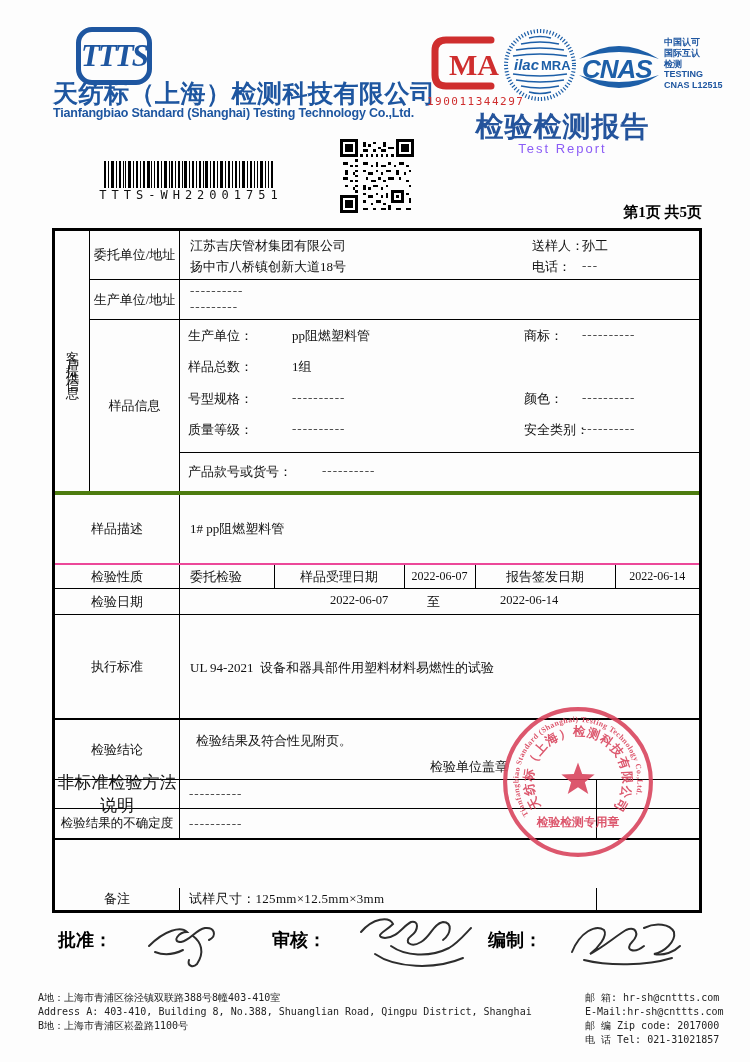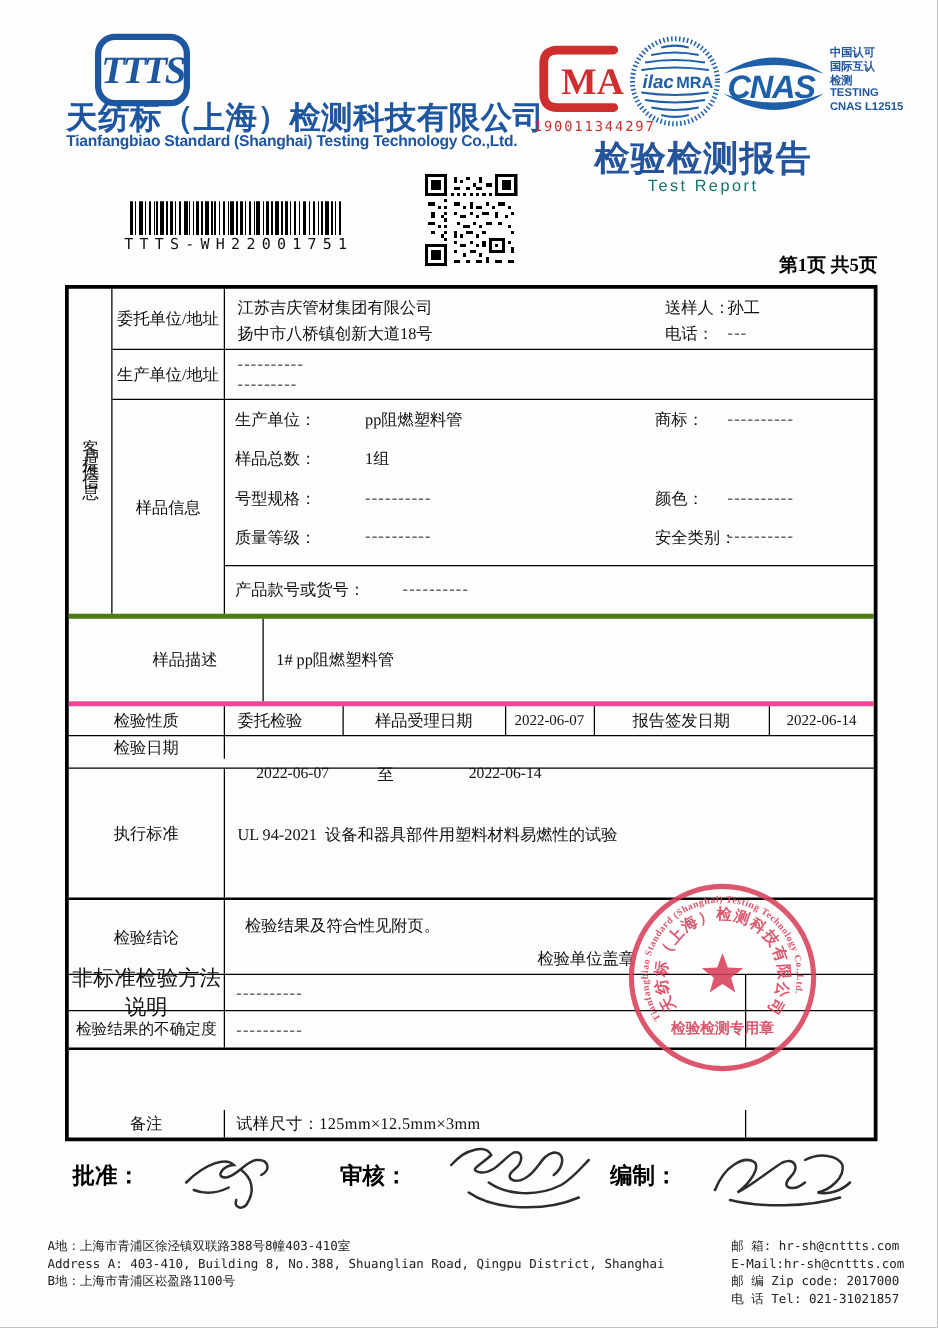--- a/index.html
+++ b/index.html
@@ -22,21 +22,21 @@
   .cma-number { position:absolute; left:427px; top:95px; color:#cf2e2e; font-size:11px;
     letter-spacing:1.5px; font-family:"DejaVu Sans Mono", monospace; }
   .ilac-wrap { position:absolute; left:504px; top:26px; }
   .cnas-wrap { position:absolute; left:575px; top:42px; }
   .cnas-lines { position:absolute; left:664px; top:37px; color:#1e56a0; font-size:9px;
     font-weight:bold; line-height:10.8px; white-space:nowrap; }
   .title-cn { position:absolute; left:455px; top:108px; width:215px; text-align:center;
     font-family:"Liberation Serif", serif; font-weight:bold; font-size:28px; color:#24549c;
     letter-spacing:1px; white-space:nowrap; }
   .title-en { position:absolute; left:455px; top:141px; width:215px; text-align:center;
-    font-size:13px; color:#0f766e; letter-spacing:2px; }
+    font-size:13px; color:#8b5cf6; letter-spacing:2px; }
   .barcode { position:absolute; left:104px; top:161px; }
   .barcode-text { position:absolute; left:96px; top:188px; width:190px; text-align:center;
     font-family:"DejaVu Sans Mono", monospace; font-size:12px; letter-spacing:5px; color:#111; }
   .qr { position:absolute; left:340px; top:139px; }
   .page-indicator { position:absolute; left:520px; top:203px; width:182px; text-align:right;
     font-family:"Liberation Serif", serif; font-weight:bold; font-size:15px; color:#000; }
 
   
   .tbl { position:absolute; left:52px; top:228px; width:650px; height:685px;
     border:3px solid #000; display:flex; flex-direction:column;
@@ -67,23 +67,23 @@
   .fl-l { position:absolute; left:8px; }
   .fl-v { position:absolute; left:112px; }
   .fr-l { position:absolute; left:308px;margin-left:36px; }
   .fr-v { position:absolute; left:402px; }
   .prod-row { flex:1; position:relative; }
   .prod-l { position:absolute; left:8px; top:10px; }
   .prod-v { position:absolute; left:142px; top:10px; }
   .trow { display:flex; }
   .lblB { width:125px; border-right:1px solid #000; display:flex; align-items:center;
     justify-content:center; text-align:center; padding:0 2px; }
-  .h-desc { height:70px; border-bottom:4px solid #ec4899;padding-left:31px; }
+  .h-desc { height:70px; border-bottom:2px solid #ec4899; }
   .h-type { height:24px; border-bottom:1px solid #000; }
-  .h-date { height:26px; border-bottom:1px solid #000;flex-direction:column; }
+  .h-date { height:26px; border-bottom:1px solid #000; }
   .h-std  { height:105px; border-bottom:2px solid #000; }
   .h-conc { height:60px; border-bottom:1px solid #000; }
   .h-nons { height:29px; border-bottom:1px solid #000; }
   .h-unc  { height:31px; border-bottom:2px solid #000; }
   .h-rem  { flex:1;margin-top:48px; }
   .cellpad { flex:1; display:flex; align-items:center; padding-left:10px; }
   .c-cent { display:flex; align-items:center; justify-content:center; text-align:center; }
   .br { border-right:1px solid #000; }
   .w111 { width:111px; } .w130 { width:130px; } .w71 { width:71px; font-size:12px; } .w140 { width:140px; }
   .wrest { flex:1; font-size:12px; }

